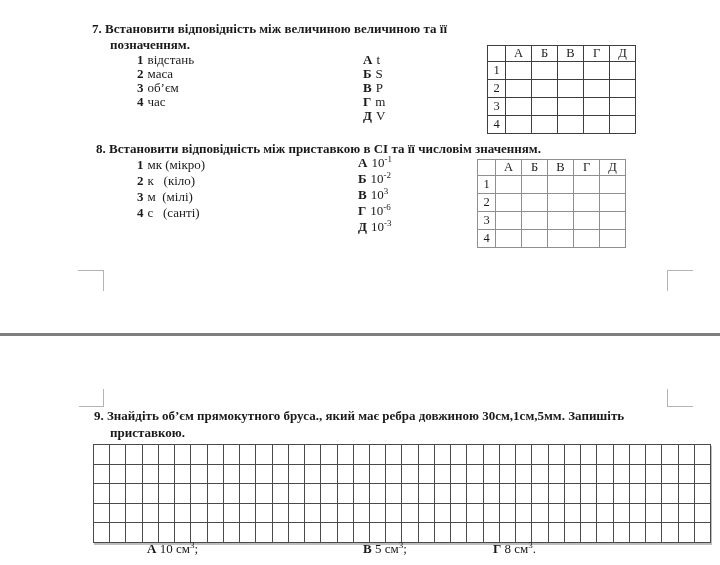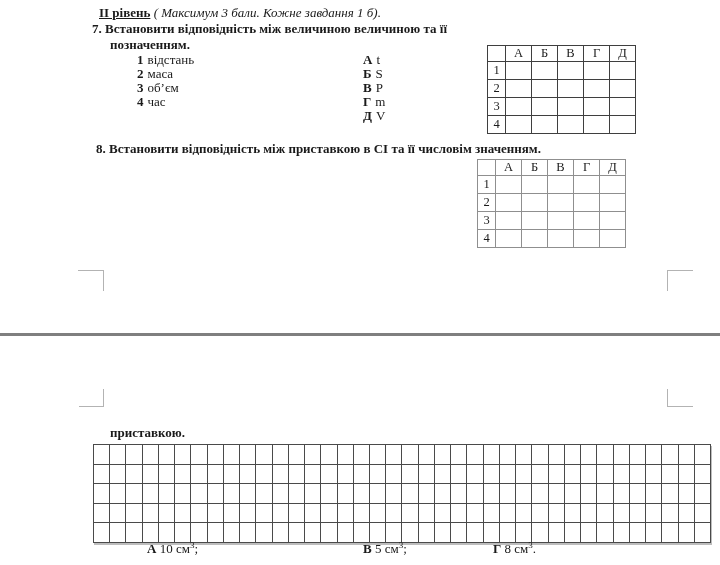--- a/index.html
+++ b/index.html
@@ -35,24 +35,20 @@
   .gcell{border-right:1px solid var(--grid-line,#4a4a4a);border-bottom:1px solid var(--grid-line,#4a4a4a);}
   .answers span.ansopt{position:absolute;top:0;font-size:13px;white-space:nowrap;}
 </style>
 </head>
 <body>
 
 <div id="screen">
 
   <div class="abs" style="left:0;top:0;width:720px;height:333px;">
 
-    <div class="abs hline" style="left:99px;top:5px;">
-      <span class="section-title">ІІ рівень</span>
-      <span class="section-note">( Максимум 3 бали. Кожне завдання 1 б).</span>
-    </div>
 
     <div class="abs qline" style="left:92px;top:21px;">
       <span>7.</span>
       <span>Встановити відповідність між величиною величиною та її</span>
     </div>
     <div class="abs qline" style="left:110px;top:37px;">позначенням.</div>
 
     <div class="abs list q7rows" style="left:137px;top:53px;">
       <div class="li"><b>1</b><span>відстань</span></div>
       <div class="li"><b>2</b><span>маса</span></div>
@@ -113,21 +109,34 @@
             </tr>
           </tbody>
         </table>
       </div>
 
     <div class="abs qline" style="left:96px;top:141px;">
       <span>8.</span>
       <span>Встановити відповідність між приставкою в СІ та її числовім значенням.</span>
     </div>
 
-
+    <div class="abs list q8rows" style="left:137px;top:157px;">
+      <div class="li"><b>1</b><span>мк (мікро)</span></div>
+      <div class="li"><b>2</b><span>к   (кіло)</span></div>
+      <div class="li"><b>3</b><span>м  (мілі)</span></div>
+      <div class="li"><b>4</b><span>с   (санті)</span></div>
+    </div>
+
+    <div class="abs list q8rows" style="left:358px;top:155px;">
+      <div class="li"><b>А</b><span>10</span><sup>-1</sup></div>
+      <div class="li"><b>Б</b><span>10</span><sup>-2</sup></div>
+      <div class="li"><b>В</b><span>10</span><sup>3</sup></div>
+      <div class="li"><b>Г</b><span>10</span><sup>-6</sup></div>
+      <div class="li"><b>Д</b><span>10</span><sup>-3</sup></div>
+    </div>
 
     <div class="abs ans-table t2" style="left:477px;top:159px;">
         <table>
           <tbody>
             <tr>
               <td></td>
               <td>А</td>
               <td>Б</td>
               <td>В</td>
               <td>Г</td>
@@ -177,20 +186,24 @@
 
   <div class="separator" style="top:333px;"></div>
 
   <div class="abs" style="left:0;top:336px;width:720px;height:229px;">
 
     <div class="mark" style="left:103px;top:53px;width:1px;height:18px;"></div>
     <div class="mark" style="left:79px;top:70px;width:25px;height:1px;"></div>
     <div class="mark" style="left:667px;top:53px;width:1px;height:18px;"></div>
     <div class="mark" style="left:667px;top:70px;width:26px;height:1px;"></div>
 
+    <div class="abs qline" style="left:94px;top:72px;">
+      <span>9.</span>
+      <span>Знайдіть об’єм прямокутного бруса., який має ребра довжиною 30см,1см,5мм. Запишіть</span>
+    </div>
     <div class="abs qline" style="left:110px;top:89px;">приставкою.</div>
 
     <div class="sheet-grid" style="left: 93px; top: 108px; width: 617px; height: 98px; grid-template-columns: repeat(38, 1fr); grid-template-rows: repeat(5, 1fr);">
         <div class="gcell"></div>
         <div class="gcell"></div>
         <div class="gcell"></div>
         <div class="gcell"></div>
         <div class="gcell"></div>
         <div class="gcell"></div>
         <div class="gcell"></div>

